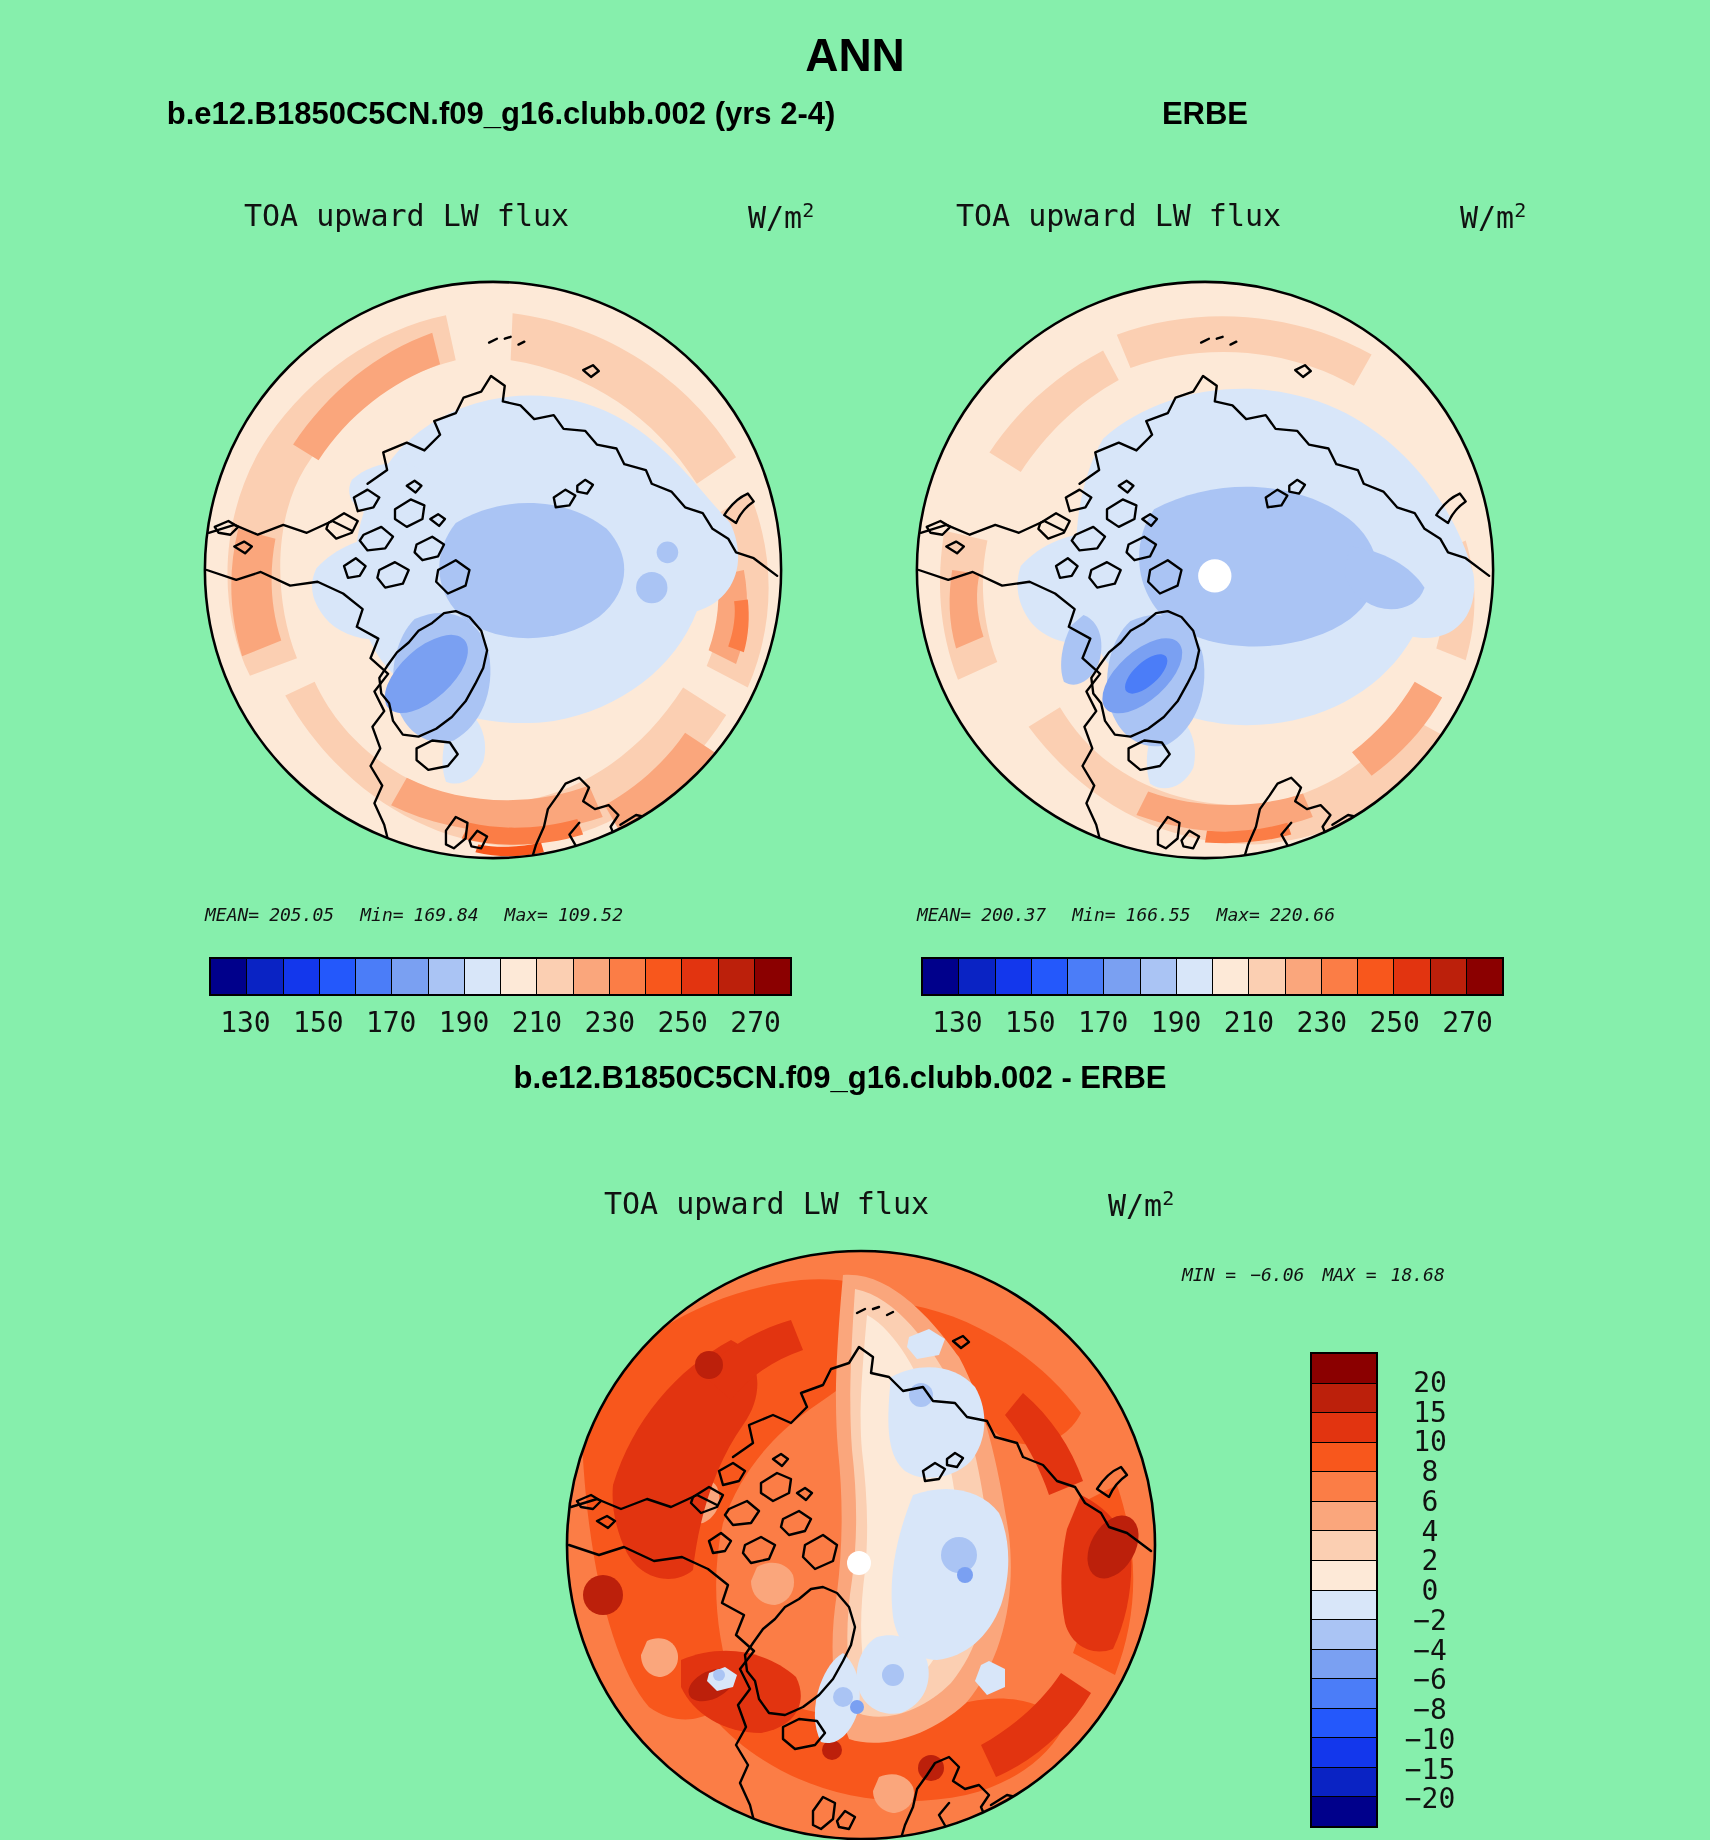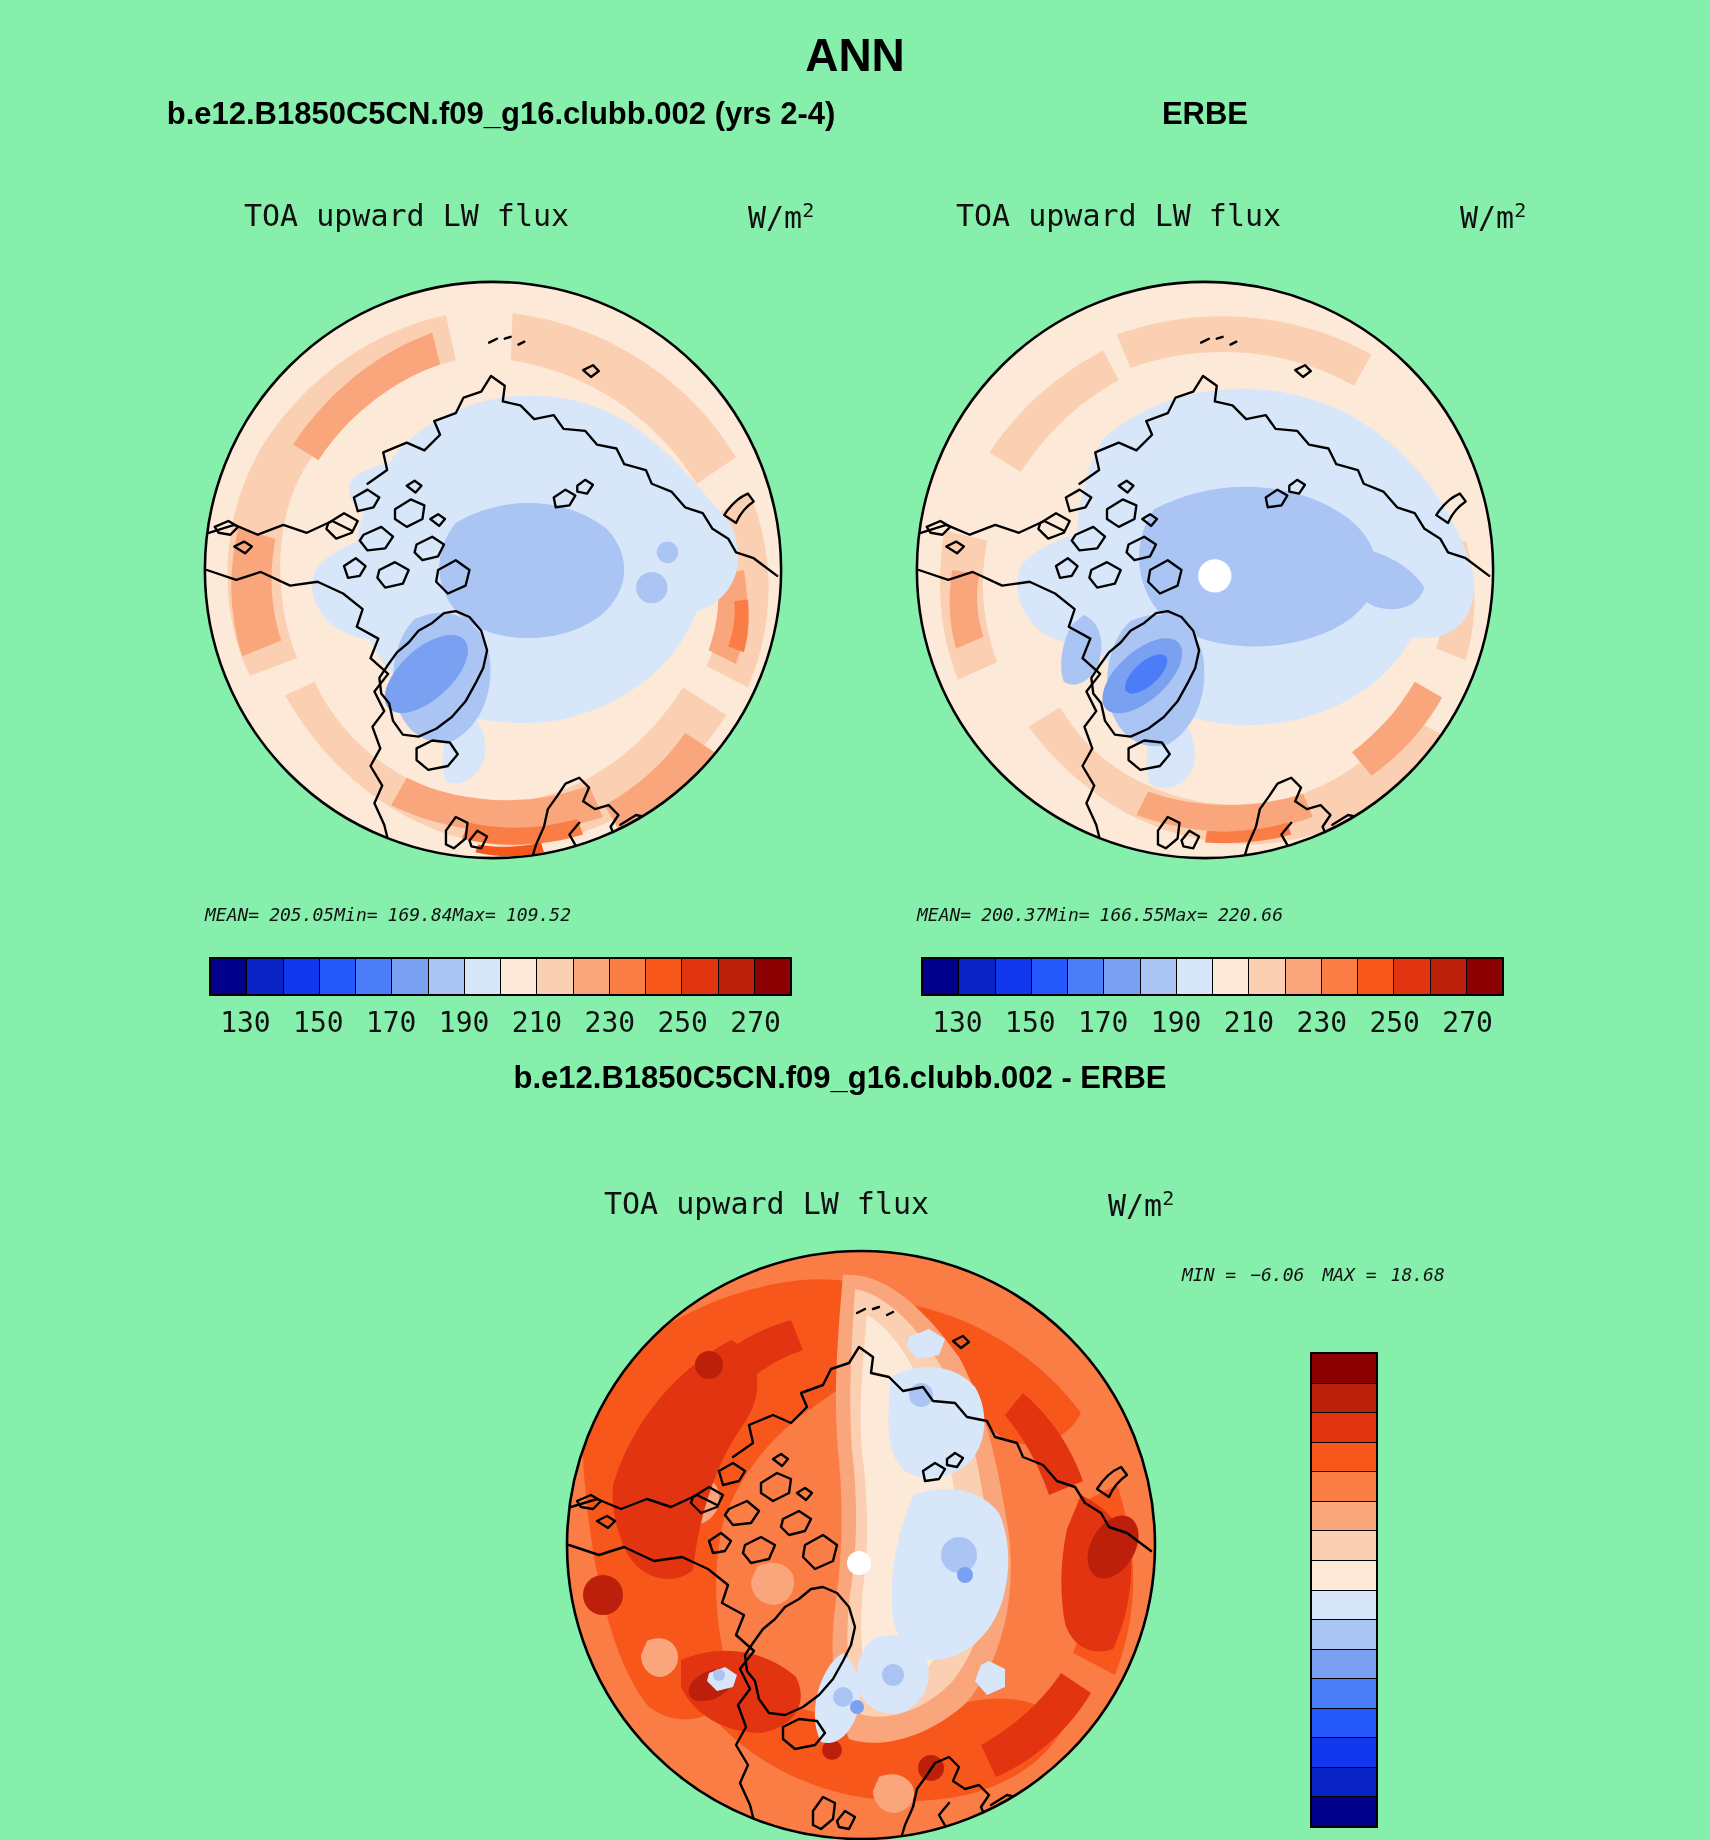--- a/index.html
+++ b/index.html
@@ -5,21 +5,21 @@
   html,body{margin:0;padding:0;background:#ffffff;}
   #canvas{position:relative;width:1710px;height:1840px;background:#86efac;overflow:hidden;
           font-family:"DejaVu Sans Mono",monospace;color:#111;}
   .bold{font-family:"Liberation Sans",sans-serif;font-weight:bold;color:#000;}
   .abs{position:absolute;}
   .figtitle{left:0;top:28px;width:1710px;text-align:center;font-size:46px;}
   .subtitle{top:96px;width:706px;text-align:center;font-size:31px;white-space:nowrap;}
   .hdr{font-size:30px;white-space:nowrap;margin-left:48px;}
   .hdr sup{font-size:20px;}
   .stats{display:flex;align-items:baseline;font-size:18px;white-space:nowrap;font-style:italic;}
-  .stats .lbl{}
+  .stats .lbl{margin-left:26px;}
   .stats .lbl:first-child{margin-left:0;}
   .stats .val{margin-left:10px;text-align:right;}
   .cbar{display:flex;border:2px solid #000;box-sizing:border-box;}
   .cbar-h{flex-direction:row;}
   .cbar-v{flex-direction:column;}
   .cbar>div{flex:1;}
   .cbar-h>div{border-right:1.6px solid #000;}
   .cbar-h>div:last-child{border-right:none;}
   .cbar-v>div{border-bottom:1.6px solid #000;}
   .cbar-v>div:last-child{border-bottom:none;}
@@ -323,14 +323,31 @@
       <div style="background: rgb(253, 233, 215);"></div>
       <div style="background: rgb(216, 230, 249);"></div>
       <div style="background: rgb(170, 196, 244);"></div>
       <div style="background: rgb(122, 160, 242);"></div>
       <div style="background: rgb(75, 125, 248);"></div>
       <div style="background: rgb(36, 88, 251);"></div>
       <div style="background: rgb(19, 55, 236);"></div>
       <div style="background: rgb(10, 35, 196);"></div>
       <div style="background: rgb(0, 0, 139);"></div>
     </div>
+  <div class="abs ticks ticks-v" style="left:1384px;top:1352px;width:92px;height:476px;">
+      <span class="tick" style="top: 6.25%;">20</span>
+      <span class="tick" style="top: 12.5%;">15</span>
+      <span class="tick" style="top: 18.75%;">10</span>
+      <span class="tick" style="top: 25%;">8</span>
+      <span class="tick" style="top: 31.25%;">6</span>
+      <span class="tick" style="top: 37.5%;">4</span>
+      <span class="tick" style="top: 43.75%;">2</span>
+      <span class="tick" style="top: 50%;">0</span>
+      <span class="tick" style="top: 56.25%;">−2</span>
+      <span class="tick" style="top: 62.5%;">−4</span>
+      <span class="tick" style="top: 68.75%;">−6</span>
+      <span class="tick" style="top: 75%;">−8</span>
+      <span class="tick" style="top: 81.25%;">−10</span>
+      <span class="tick" style="top: 87.5%;">−15</span>
+      <span class="tick" style="top: 93.75%;">−20</span>
+    </div>
 
 </div>
 
 </body></html>

